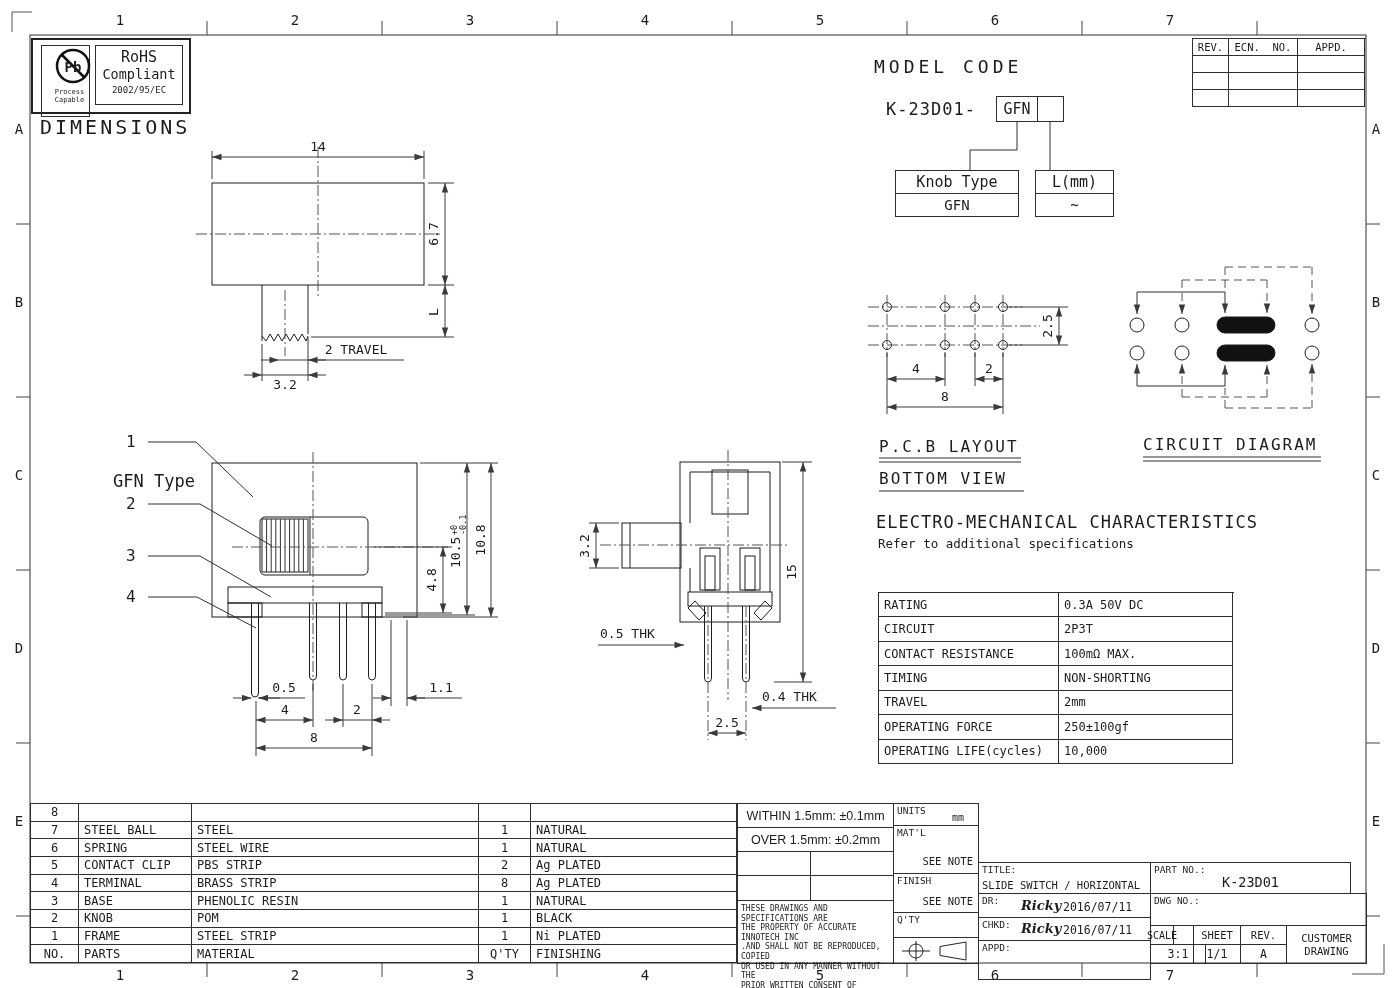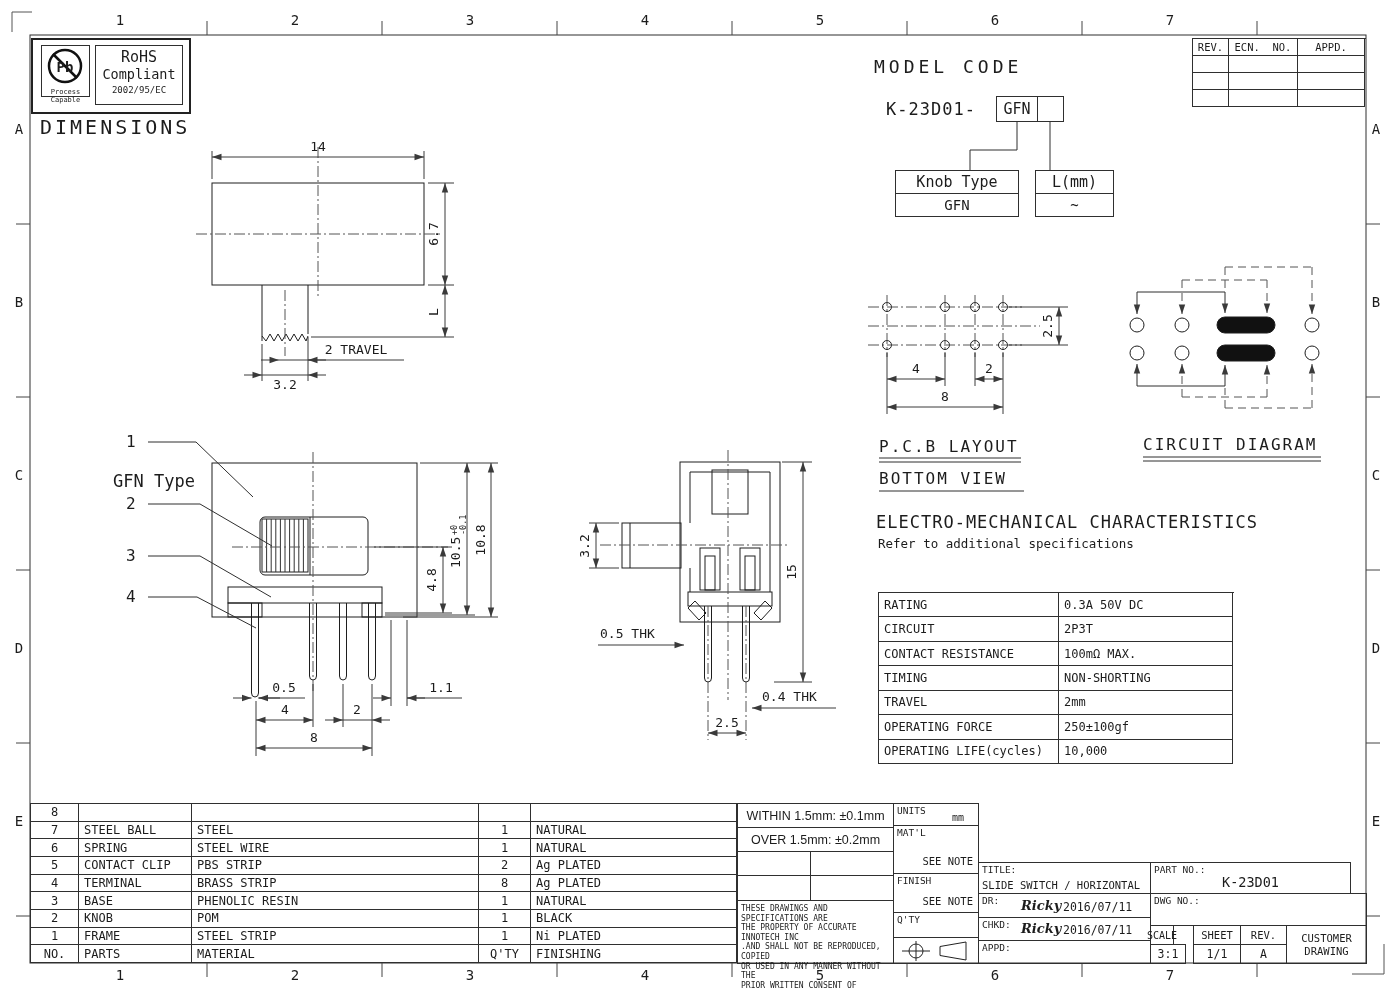--- a/index.html
+++ b/index.html
@@ -338,21 +338,21 @@
     </g>
   </g>
   <text class="t16" x="1143" y="450">CIRCUIT DIAGRAM</text>
   <g stroke="#2f2f2f">
         <line x1="1143" y1="457" x2="1321" y2="457"></line>
         <line x1="1143" y1="461" x2="1321" y2="461"></line>
       </g>
 </svg>
 
 <div class="abs" style="left:31px;top:38px;width:156px;height:72px;border:2px solid #222;">
-  <div class="cell" style="left:8px;top:5px;width:49px;height:52px;">
+  <div class="cell" style="left:8px;top:5px;width:49px;height:72px;padding-left:8px;">
     <svg width="47" height="40" viewBox="0 0 47 40">
       <circle cx="23" cy="20" r="16" fill="none" stroke="#111" stroke-width="2.5"></circle>
       <line x1="11" y1="8" x2="35" y2="32" stroke="#111" stroke-width="2.5"></line>
       <text x="23" y="26" text-anchor="middle" style="font-size:14px;font-weight:bold">Pb</text>
     </svg>
     <div style="text-align:center;font-size:7px;line-height:8px;margin-top:-2px;">Process</div>
     <div style="text-align:center;font-size:7px;line-height:8px;">Capable</div>
   </div>
   <div class="cell" style="left:62px;top:5px;width:88px;height:60px;text-align:center;">
     <div style="font-size:15px;margin-top:2px;">RoHS</div>
@@ -507,21 +507,21 @@
 <div class="cell" style="left:978px;top:893px;width:173px;height:25px;">
   <span class="clabel">DR:</span>
   <span class="abs sig" style="left:42px;top:4px;">Ricky</span>
   <span class="abs" style="left:84px;top:6px;font-size:11.5px;">2016/07/11</span>
 </div>
 <div class="cell" style="left:978px;top:917px;width:173px;height:24px;">
   <span class="clabel">CHKD:</span>
   <span class="abs sig" style="left:42px;top:3px;">Ricky</span>
   <span class="abs" style="left:84px;top:5px;font-size:11.5px;">2016/07/11</span>
 </div>
-<div class="cell" style="left:978px;top:940px;width:173px;height:24px;">
+<div class="cell" style="left:978px;top:940px;width:173px;height:40px;">
   <span class="clabel">APPD:</span>
 </div>
 <div class="cell" style="left:1150px;top:862px;width:201px;height:32px;">
   <span class="clabel">PART NO.:</span>
   <span class="abs" style="left:0;right:0;bottom:3px;text-align:center;font-size:13.5px;">K-23D01</span>
 </div>
 <div class="cell" style="left:1150px;top:893px;width:217px;height:33px;">
   <span class="clabel">DWG NO.:</span>
 </div>
 <div class="cell center" style="left:1150px;top:925px;width:24px;height:20px;font-size:10px;">
@@ -530,21 +530,21 @@
 <div class="cell center" style="left:1193px;top:925px;width:48px;height:20px;font-size:10.5px;">
   <span>SHEET</span>
 </div>
 <div class="cell center" style="left:1240px;top:925px;width:47px;height:20px;font-size:10.5px;">
   <span>REV.</span>
 </div>
 <div class="cell center pre" style="left:1286px;top:925px;width:81px;height:39px;font-size:10.5px;text-align:center;line-height:13px;">
   <span class="pre">CUSTOMER
 DRAWING</span>
 </div>
-<div class="cell center" style="left:1150px;top:944px;width:36px;height:20px;font-size:11.5px;">
+<div class="cell center" style="left:1150px;top:944px;width:56px;height:20px;font-size:11.5px;">
   <span>3:1</span>
 </div>
 <div class="cell center" style="left:1193px;top:944px;width:48px;height:20px;font-size:11.5px;">
   <span>1/1</span>
 </div>
 <div class="cell center" style="left:1240px;top:944px;width:47px;height:20px;font-size:11.5px;">
   <span>A</span>
 </div>
 
 </div>

